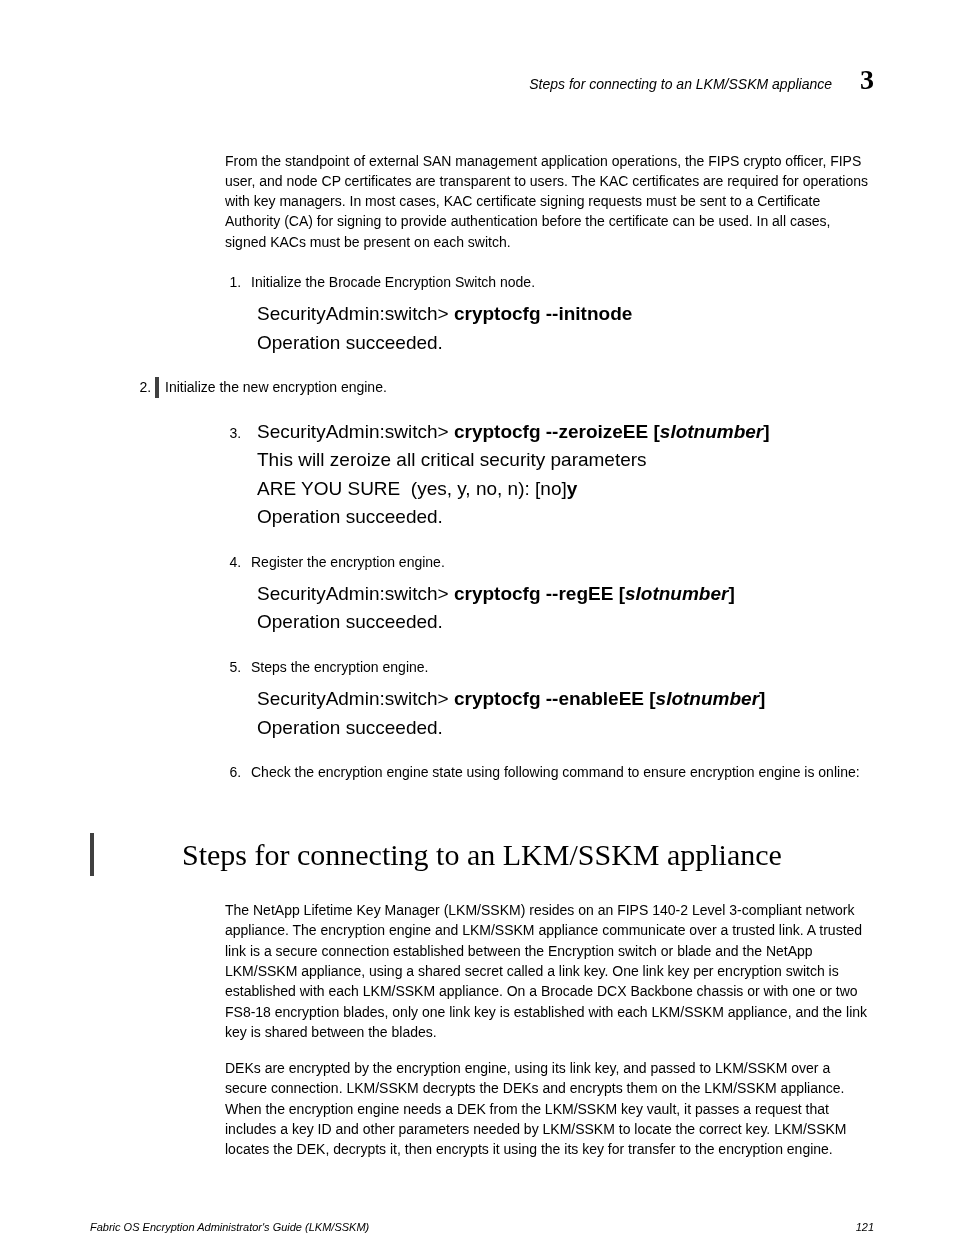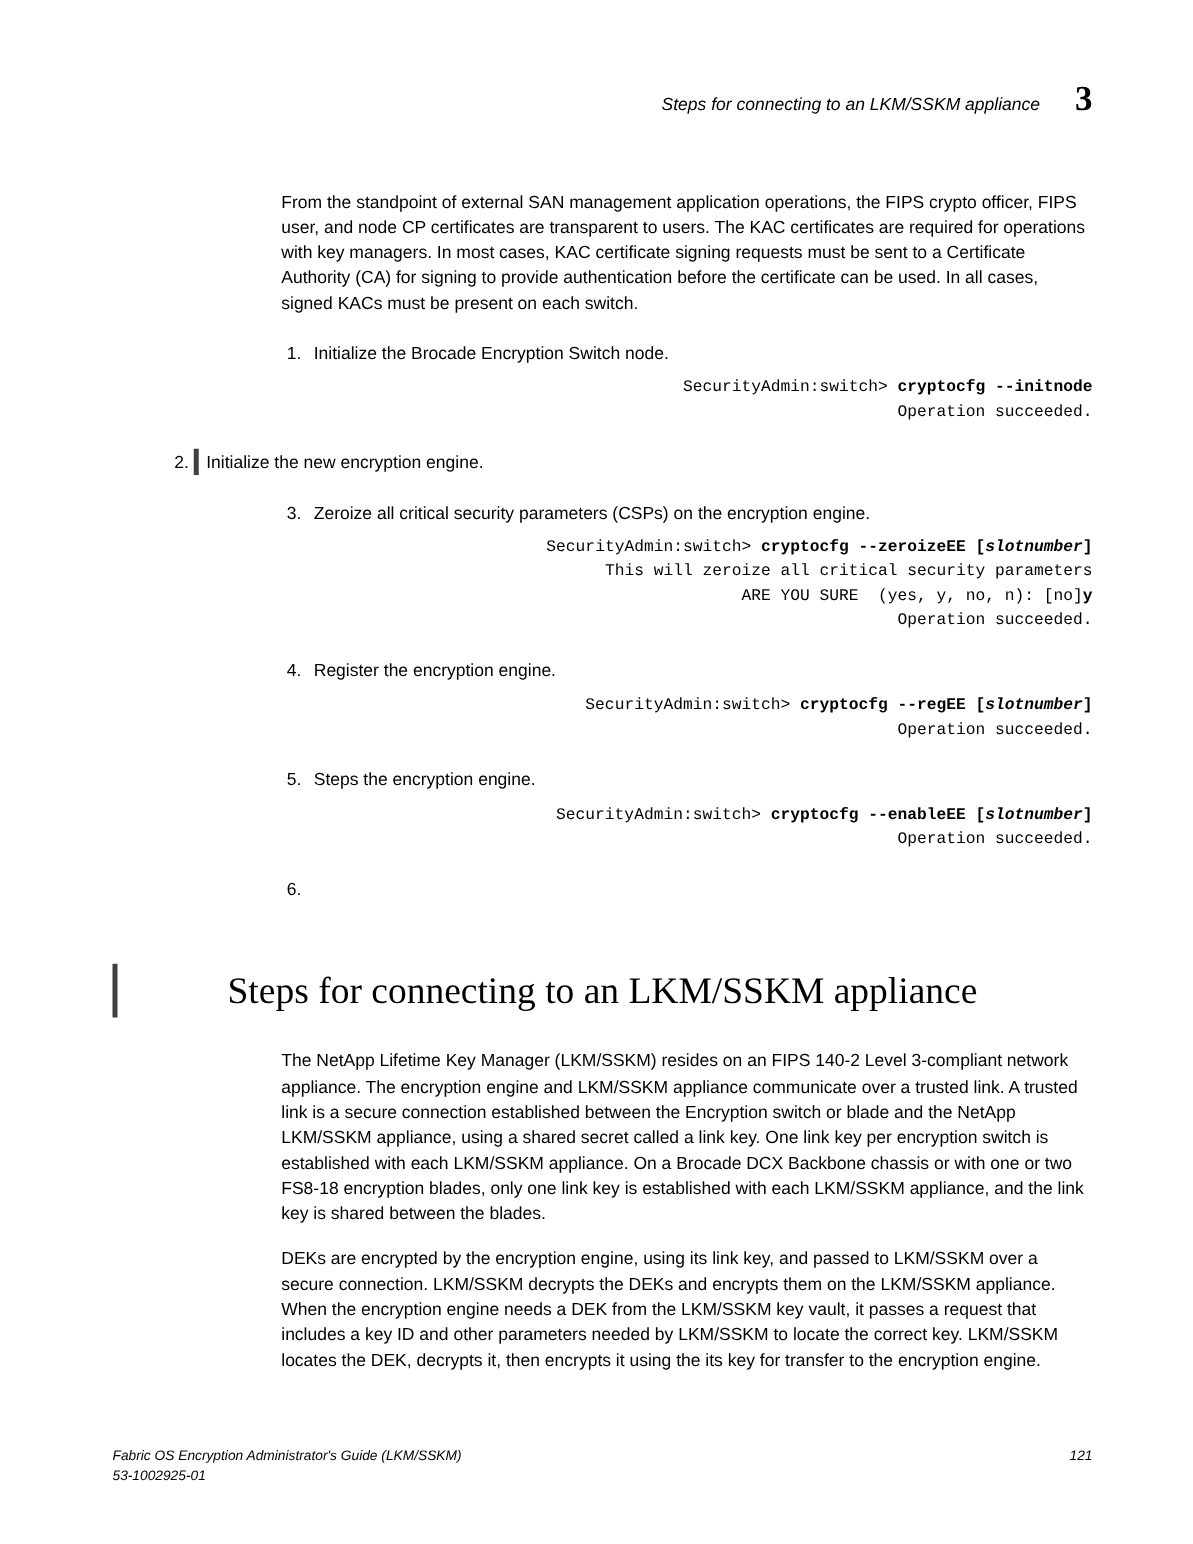--- a/index.html
+++ b/index.html
@@ -38,26 +38,25 @@
   ol.steps {
     margin: 0 0 24px 0;
     padding-left: 20px;
   }
   ol.steps > li {
     margin-bottom: 6px;
     padding-left: 6px;
     margin-top: 20px;
   }
   .code {
-    font-family: Liberation Mono, monospace;
-    font-size: 13px;
+    font-family: Liberation Sans, sans-serif;
+    font-size: 19px;
     white-space: pre;
     margin: 8px 0 18px 6px;
     line-height: 1.5;
-    text-align: right;
   }
   .code .b { font-weight: bold; }
   .code .bi { font-weight: bold; font-style: italic; }
   h1.section {
     font-family: Georgia, 'Times New Roman', serif;
     font-weight: normal;
     font-size: 30px;
     margin: 50px 0 24px 0;
   }
   .change-bar {
@@ -91,40 +90,40 @@
       <span>Initialize the Brocade Encryption Switch node.</span>
       <div class="code"><span>SecurityAdmin:switch&gt; </span><span class="b">cryptocfg --initnode</span>
 <span>Operation succeeded.</span></div>
     </li>
 
     <li class="change-bar">
       <span>Initialize the new encryption engine.</span>
     </li>
 
     <li>
-      <span>Zeroize all critical security parameters (CSPs) on the encryption engine.</span>
       <div class="code"><span>SecurityAdmin:switch&gt; </span><span class="b">cryptocfg --zeroizeEE [</span><span class="bi">slotnumber</span><span class="b">]</span>
 <span>This will zeroize all critical security parameters</span>
 <span>ARE YOU SURE  (yes, y, no, n): [no]</span><span class="b">y</span>
 <span>Operation succeeded.</span></div>
     </li>
 
     <li>
       <span>Register the encryption engine.</span>
       <div class="code"><span>SecurityAdmin:switch&gt; </span><span class="b">cryptocfg --regEE [</span><span class="bi">slotnumber</span><span class="b">]</span>
 <span>Operation succeeded.</span></div>
     </li>
 
     <li>
       <span>Steps the encryption engine.</span>
       <div class="code"><span>SecurityAdmin:switch&gt; </span><span class="b">cryptocfg --enableEE [</span><span class="bi">slotnumber</span><span class="b">]</span>
 <span>Operation succeeded.</span></div>
     </li>
 
     <li>
+      <span>Check the encryption engine state using following command to ensure encryption engine is online:</span>
     </li>
   </ol>
 </div>
 
 <h1 class="section change-bar">Steps for connecting to an LKM/SSKM appliance</h1>
 
 <div class="body-content">
   <p class="para">The NetApp Lifetime Key Manager (LKM/SSKM) resides on an FIPS 140-2 Level 3-compliant network appliance. The encryption engine and LKM/SSKM appliance communicate over a trusted link. A trusted link is a secure connection established between the Encryption switch or blade and the NetApp LKM/SSKM appliance, using a shared secret called a link key. One link key per encryption switch is established with each LKM/SSKM appliance. On a Brocade DCX Backbone chassis or with one or two FS8-18 encryption blades, only one link key is established with each LKM/SSKM appliance, and the link key is shared between the blades.</p>
   <p class="para">DEKs are encrypted by the encryption engine, using its link key, and passed to LKM/SSKM over a secure connection. LKM/SSKM decrypts the DEKs and encrypts them on the LKM/SSKM appliance. When the encryption engine needs a DEK from the LKM/SSKM key vault, it passes a request that includes a key ID and other parameters needed by LKM/SSKM to locate the correct key. LKM/SSKM locates the DEK, decrypts it, then encrypts it using the its key for transfer to the encryption engine.</p>
 </div>

